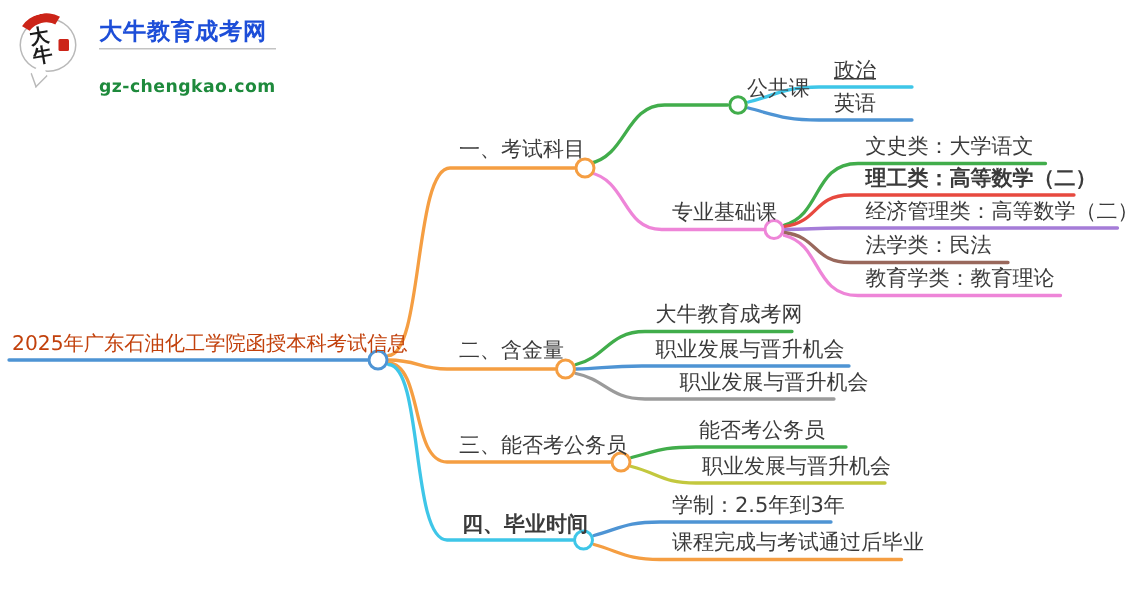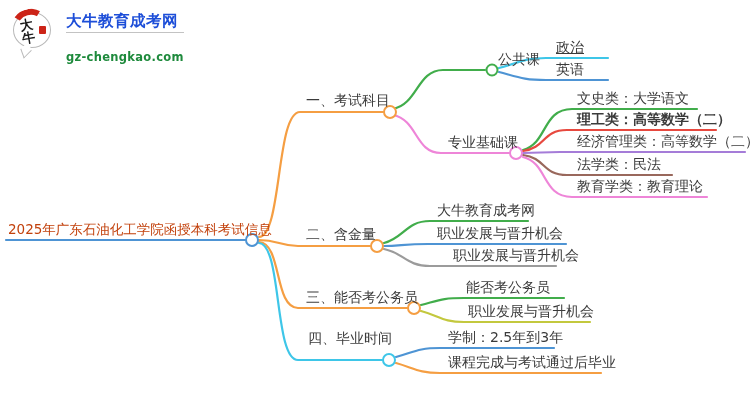--- a/index.html
+++ b/index.html
@@ -92,21 +92,21 @@
 
 <div class="lbl" style="left:306px;top:226px;font-family:Liberation Serif, serif;">二、含金量</div>
 <div class="lbl" style="left:437px;top:202px;">大牛教育成考网</div>
 <div class="lbl" style="left:437px;top:225px;">职业发展与晋升机会</div>
 <div class="lbl" style="left:437px;top:247px;margin-left:16px;">职业发展与晋升机会</div>
 
 <div class="lbl" style="left:306px;top:289px;">三、能否考公务员</div>
 <div class="lbl" style="left:466px;top:279px;">能否考公务员</div>
 <div class="lbl" style="left:468px;top:303px;">职业发展与晋升机会</div>
 
-<div class="lbl" style="left:308px;top:330px;">四、毕业时间</div>
+<div class="lbl" style="left:308px;top:342px;font-weight:bold;">四、毕业时间</div>
 <div class="lbl" style="left:448px;top:329px;text-align:right;">学制：2.5年到3年</div>
 <div class="lbl" style="left:448px;top:354px;">课程完成与考试通过后毕业</div>
 
 <div class="logo">
   <div class="logo-icon">
     <div class="logo-bubble"></div>
     <div class="logo-tail"></div>
     <div class="logo-arc"></div>
     <div class="logo-chars">大牛</div>
     <div class="logo-seal"></div>

